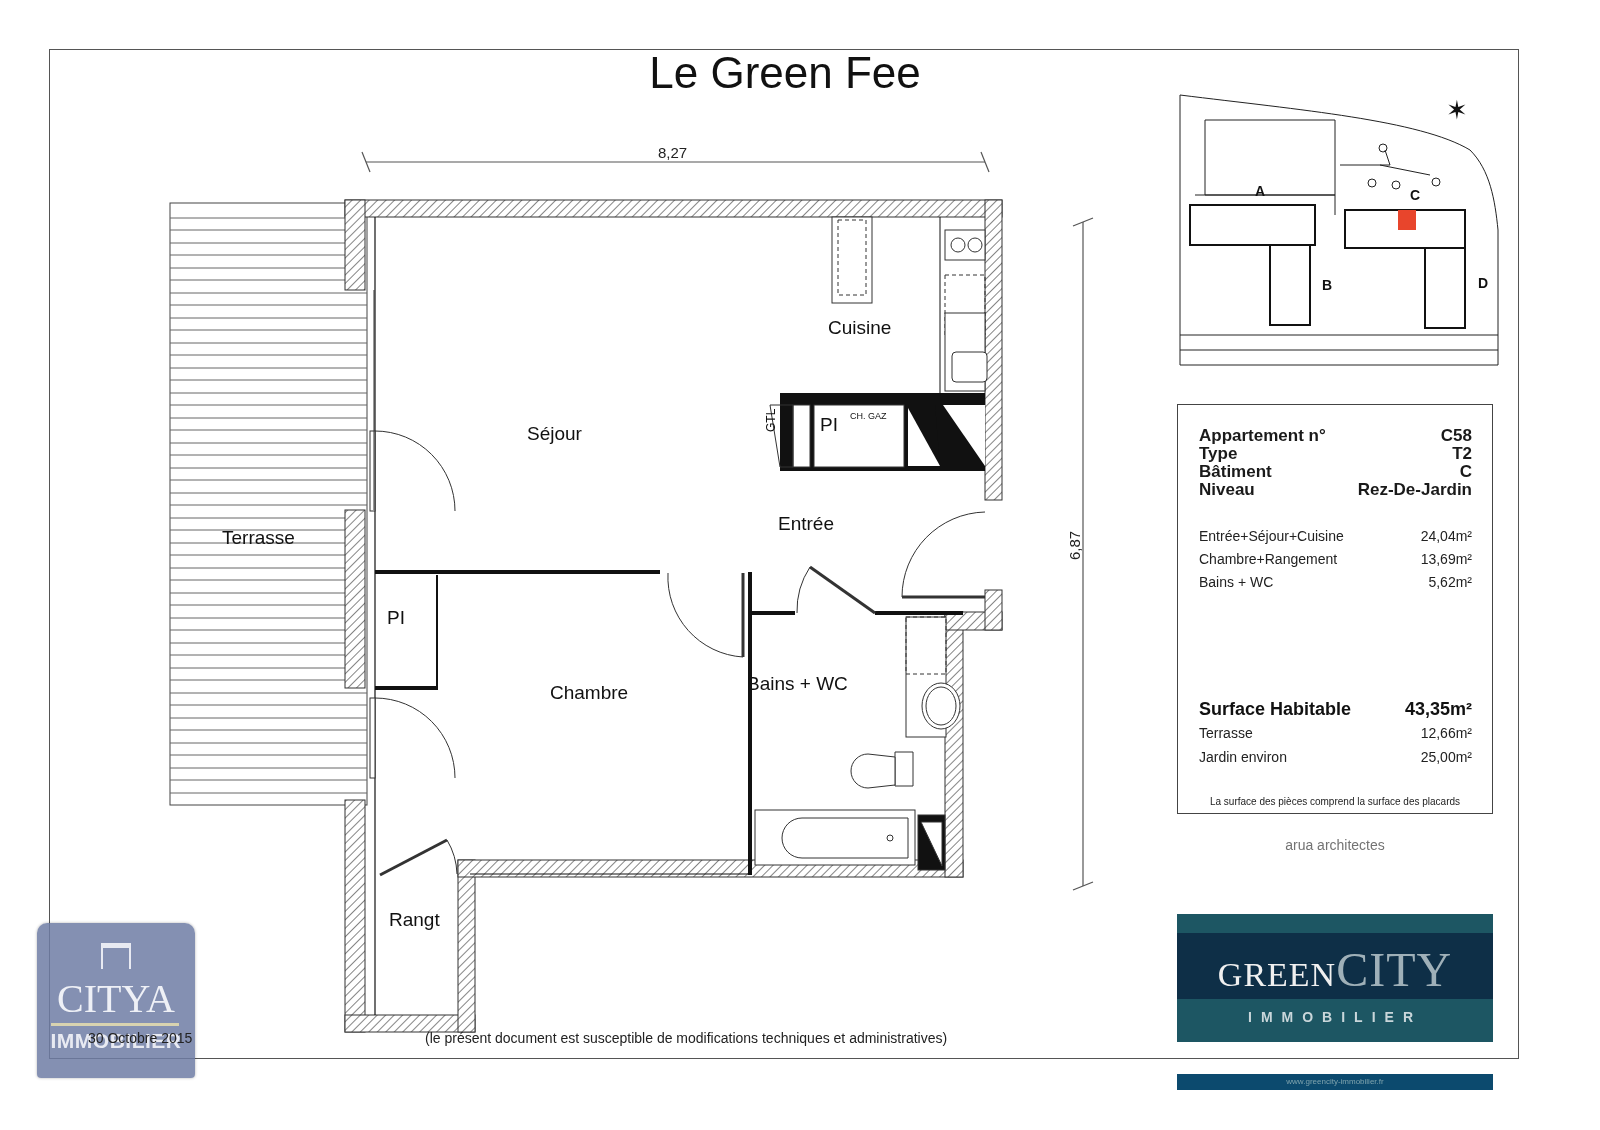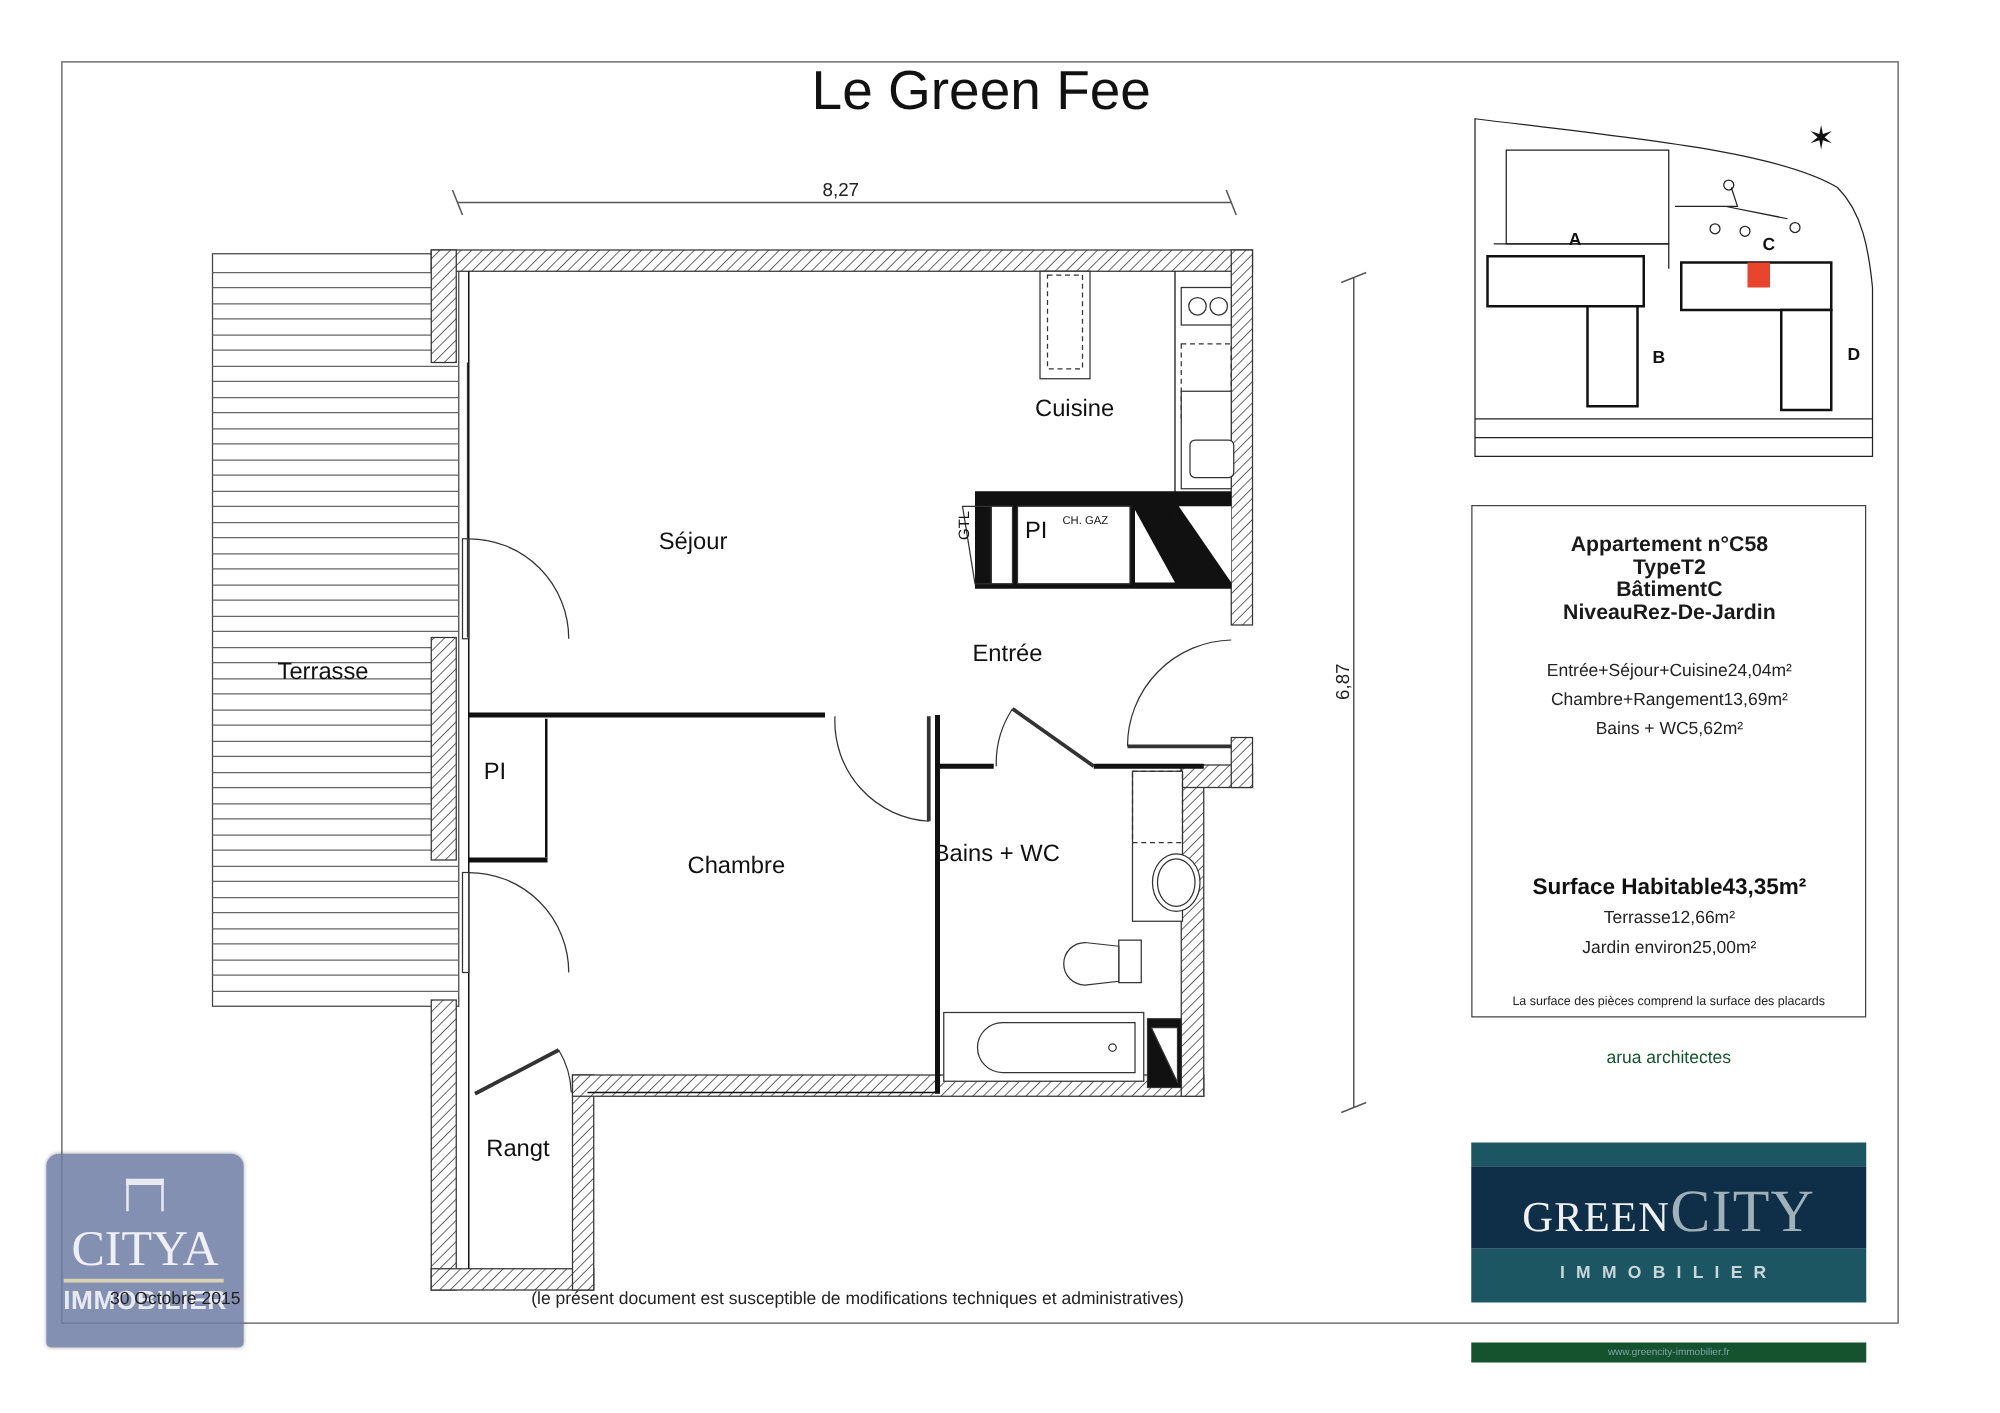--- a/index.html
+++ b/index.html
@@ -5,36 +5,36 @@
   html, body { margin:0; padding:0; background:#ffffff; }
   body { width:1600px; height:1130px; position:relative; overflow:hidden; font-family:"Liberation Sans", sans-serif; color:#1a1a1a; }
   .frame { position:absolute; left:49px; top:49px; width:1470px; height:1010px; border:1px solid #555; box-sizing:border-box; }
   .title { position:absolute; left:560px; top:48px; width:450px; text-align:center; font-size:44px; color:#111; }
   svg.plan { position:absolute; left:0; top:0; }
   .room-label { position:absolute; font-size:19px; color:#111; white-space:nowrap; }
   .dim { position:absolute; font-size:15px; color:#222; }
   .dim-v { transform:rotate(-90deg); transform-origin:left top; }
   .info { position:absolute; left:1177px; top:404px; width:316px; height:410px; border:1px solid #444; box-sizing:border-box; }
   .info .hdr { position:absolute; left:21px; top:22px; right:20px; font-weight:bold; font-size:17px; line-height:18px; }
-  .info .row { display:flex; justify-content:center; }
+  .info .row { display:flex; justify-content:space-between; }
   .info .areas { position:absolute; left:21px; top:120px; right:20px; font-size:14px; line-height:23px; color:#222; }
   .info .total { position:absolute; left:21px; top:292px; right:20px; font-size:14px; line-height:24px; color:#222; }
   .info .total .big { font-weight:bold; font-size:18px; color:#111; }
   .info .note { position:absolute; left:16px; top:391px; right:16px; font-size:10px; color:#222; text-align:center; }
-  .architect { position:absolute; left:1177px; top:837px; width:316px; text-align:center; font-size:14px; color:#14532d; }
+  .architect { position:absolute; left:1177px; top:837px; width:316px; text-align:center; font-size:14px; color:#737373; }
   .gc { position:absolute; left:1177px; top:878px; width:316px; height:176px;margin-top:36px; }
   .gc .band1 { position:absolute; left:0; top:0; width:100%; height:19px; background:#1d5663; }
   .gc .band2 { position:absolute; left:0; top:19px; width:100%; height:66px; background:#0e2f47; }
   .gc .band3 { position:absolute; left:0; top:85px; width:100%; height:43px; background:#1d5663; }
   .gc .logo { position:absolute; left:0; top:28px; width:100%; text-align:center; font-family:"Liberation Serif", serif; font-size:38px; letter-spacing:1px; }
   .gc .logo .g { color:#f0f0f0; font-size:34px; }
   .gc .logo .c { color:#9fb0b8; font-size:48px; }
   .gc .sub { position:absolute; left:0; top:95px; width:100%; text-align:center; font-size:14px; font-weight:bold; letter-spacing:9px; color:#c9d6da; }
   .gc .addr { position:absolute; left:0; top:130px; width:100%; text-align:center; font-size:8.4px; font-weight:bold; color:#111; line-height:11px; }
-  .gc .web { position:absolute; left:0; top:160px; width:100%; height:16px; background:#14532d; text-align:center; font-size:8px; color:#7fa3ad; line-height:16px; }
+  .gc .web { position:absolute; left:0; top:160px; width:100%; height:16px; background:#0c4a6e; text-align:center; font-size:8px; color:#7fa3ad; line-height:16px; }
   .citya { position:absolute; left:37px; top:923px; width:158px; height:155px; background:rgba(110,125,165,0.85); border-radius:10px 10px 4px 4px; box-shadow:0 0 3px rgba(0,0,0,0.3); }
   .citya .name { position:absolute; left:0; top:52px; width:100%; text-align:center; font-family:"Liberation Serif", serif; font-size:40px; color:#eef0f6; }
   .citya .line { position:absolute; left:14px; top:100px; width:128px; height:3px; background:#d8d3b0; }
   .citya .imm { position:absolute; left:0; top:106px; width:100%; text-align:center; font-size:21px; font-weight:bold; color:#e8eaf2; letter-spacing:0.5px; }
   .date { position:absolute; left:88px; top:1030px; font-size:14px; color:#222; }
   .disclaimer { position:absolute; left:425px; top:1030px; font-size:14px; color:#222; }
   .compass { position:absolute; left:1446px; top:95px; font-size:26px; color:#111; }
 </style>
 </head>
 <body>

